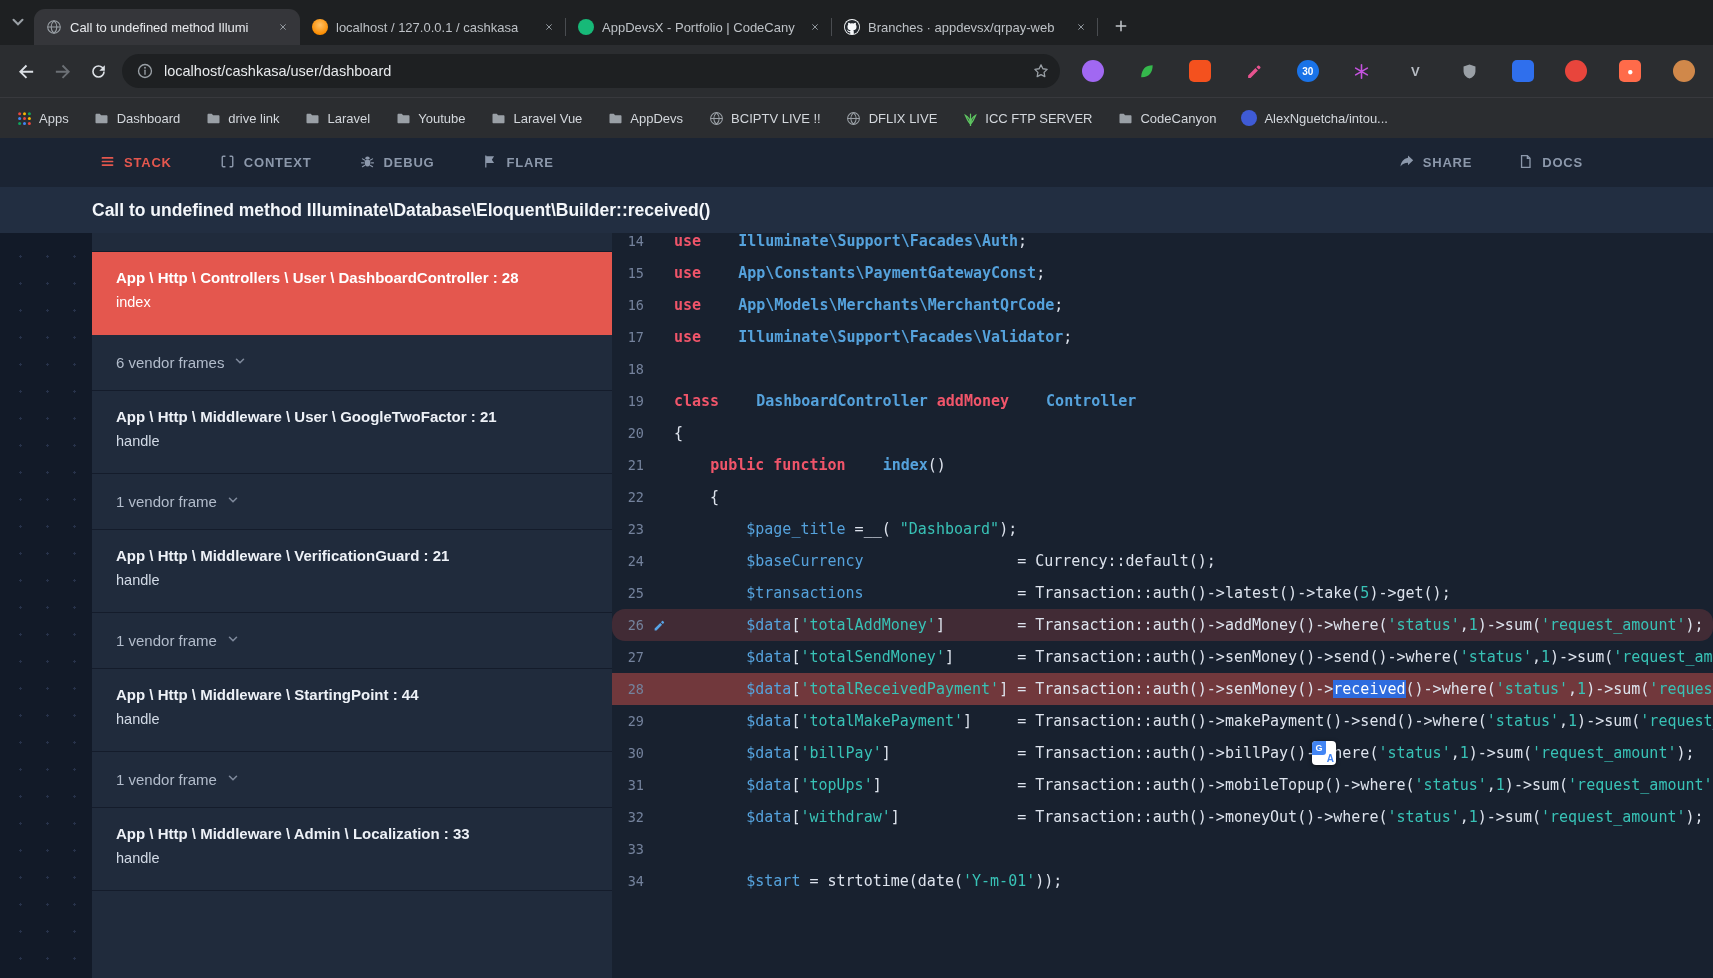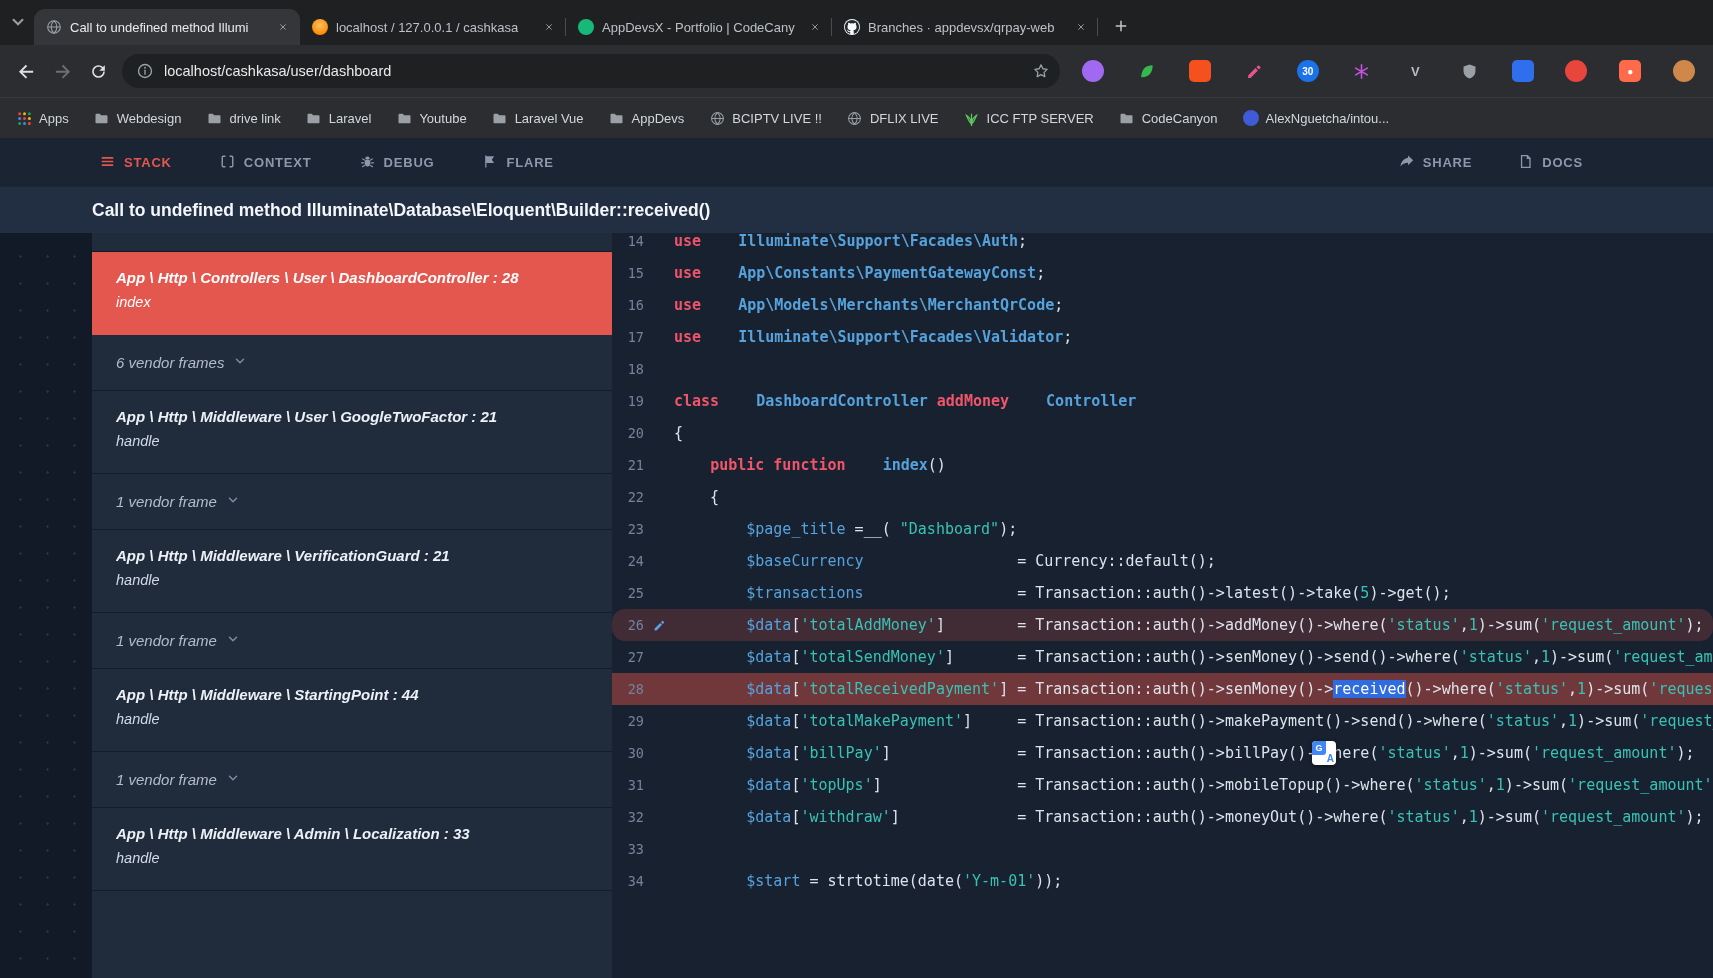--- a/index.html
+++ b/index.html
@@ -62,21 +62,21 @@
   .ig-nav-item{display:flex;align-items:center;gap:9px;font-size:13px;font-weight:700;letter-spacing:.8px;color:#8c98ab;}
   .ig-nav-item svg{width:15px;height:15px;}
   .ig-nav-item.active{color:var(--accent-red);}
   .ig-title{height:46px;background:#222e41;display:flex;align-items:center;padding-left:92px;color:#f3f6fa;
             font-size:17.5px;font-weight:700;flex:none;}
   .ig-body{flex:1;display:flex;min-height:0;background:#121a28;
            background-image:radial-gradient(#27324a 1.2px,transparent 1.3px);
            background-size:27px 27px;background-position:7px 10px;}
 
   
-  .sidebar{width:520px;margin-left:92px;background:#202b3c;flex:none;display:flex;flex-direction:column;font-style:italic;}
+  .sidebar{width:520px;margin-left:92px;background:#202b3c;flex:none;display:flex;flex-direction:column;}
   .partial-row{height:18px;border-bottom:1px solid #141c2b;flex:none;}
   .frame{padding:17px 24px 0;height:83px;box-sizing:border-box;border-bottom:1px solid #141c2b;flex:none;}
   .frame .f-path{font-size:15px;font-weight:600;color:#edf1f7;margin-bottom:8px;white-space:nowrap;overflow:hidden;}
   .frame .f-method{font-size:14.5px;color:#d2dae6;}
   .frame.active{background:var(--accent-red);border-bottom-color:var(--accent-red);}
   .frame.active .f-path,.frame.active .f-method{color:#fff;}
   .vendor{height:55px;display:flex;align-items:center;gap:9px;padding:0 24px;color:#b2bccb;font-size:15px;
           border-bottom:1px solid #141c2b;flex:none;}
   .vendor svg{width:14px;height:14px;color:#7f8a9c;}
 
@@ -243,21 +243,21 @@
           </svg>
         </span>
         <span class="bm-label">Apps</span>
       </div>
       <div class="bm">
         <span class="bm-icon folder">
           <svg viewBox="0 0 16 16" fill="currentColor">
             <path d="M1.6 4c0-.6.5-1.1 1.1-1.1h3.4l1.5 1.5h5.8c.6 0 1 .5 1 1.1v6.5c0 .6-.4 1.1-1 1.1H2.7c-.6 0-1.1-.5-1.1-1.1z"></path>
           </svg>
         </span>
-        <span class="bm-label">Webdesign</span>
+        <span class="bm-label">Dashboard</span>
       </div>
       <div class="bm">
         <span class="bm-icon folder">
           <svg viewBox="0 0 16 16" fill="currentColor">
             <path d="M1.6 4c0-.6.5-1.1 1.1-1.1h3.4l1.5 1.5h5.8c.6 0 1 .5 1 1.1v6.5c0 .6-.4 1.1-1 1.1H2.7c-.6 0-1.1-.5-1.1-1.1z"></path>
           </svg>
         </span>
         <span class="bm-label">drive link</span>
       </div>
       <div class="bm">

